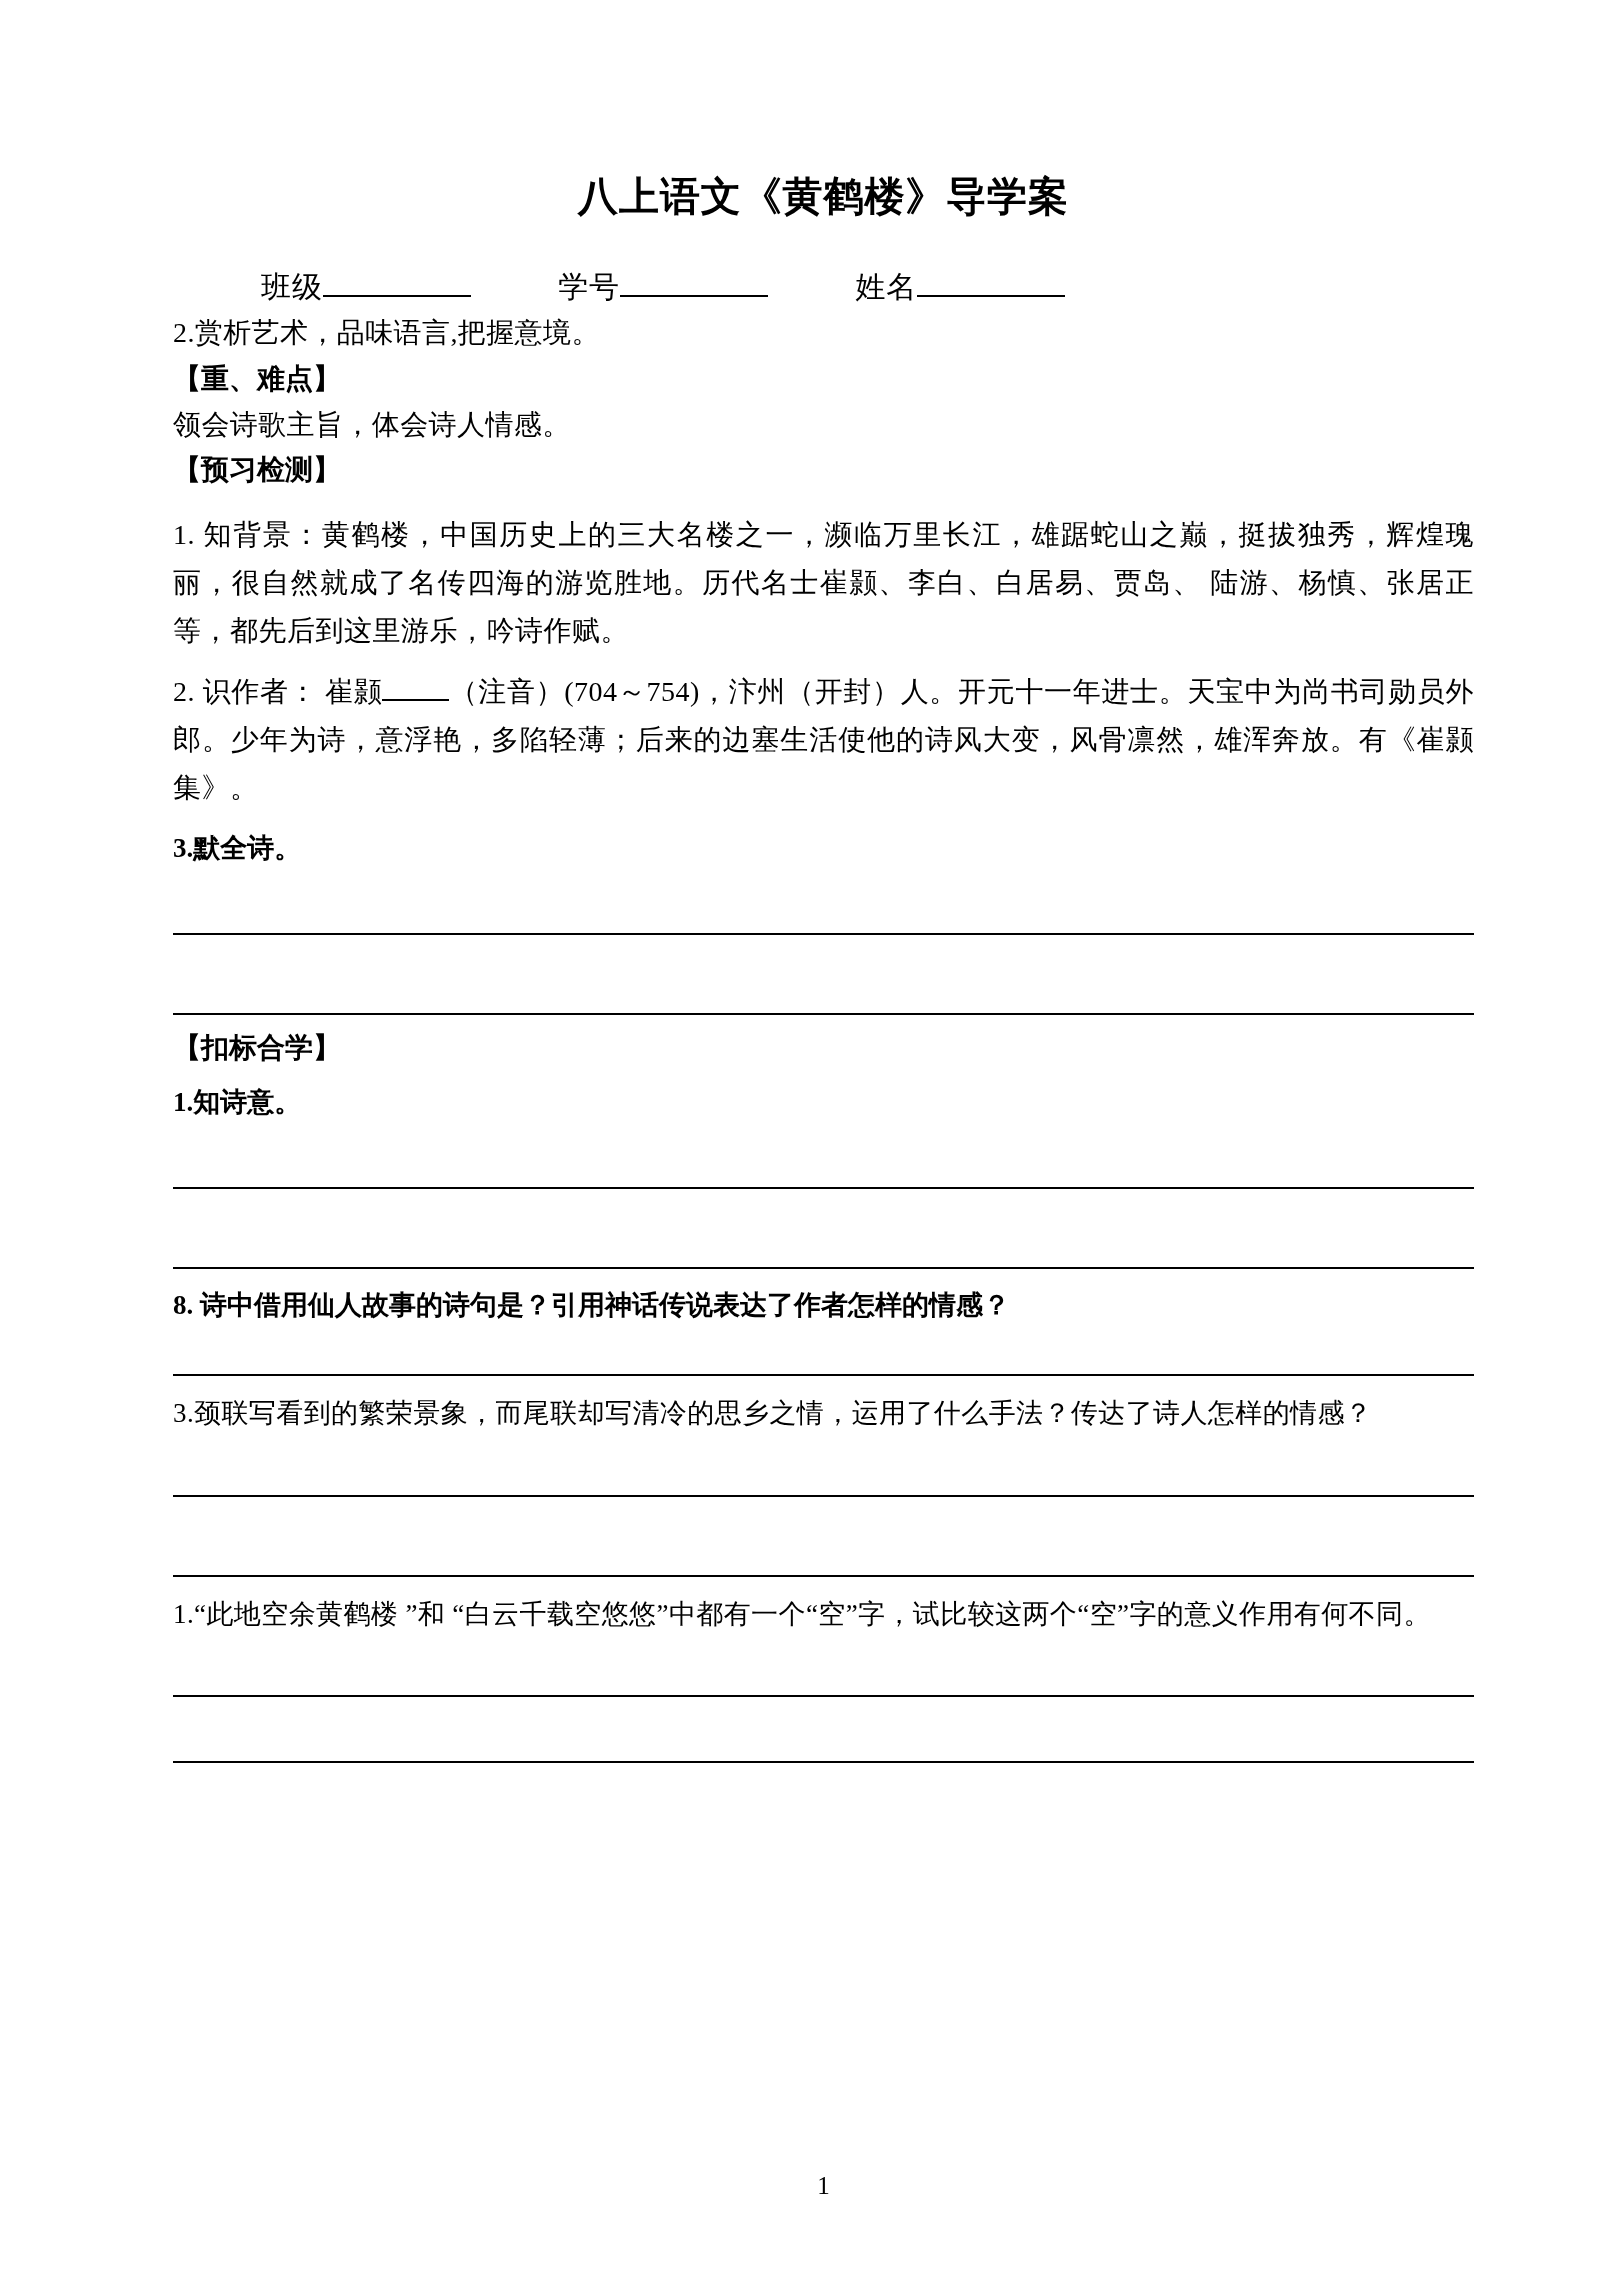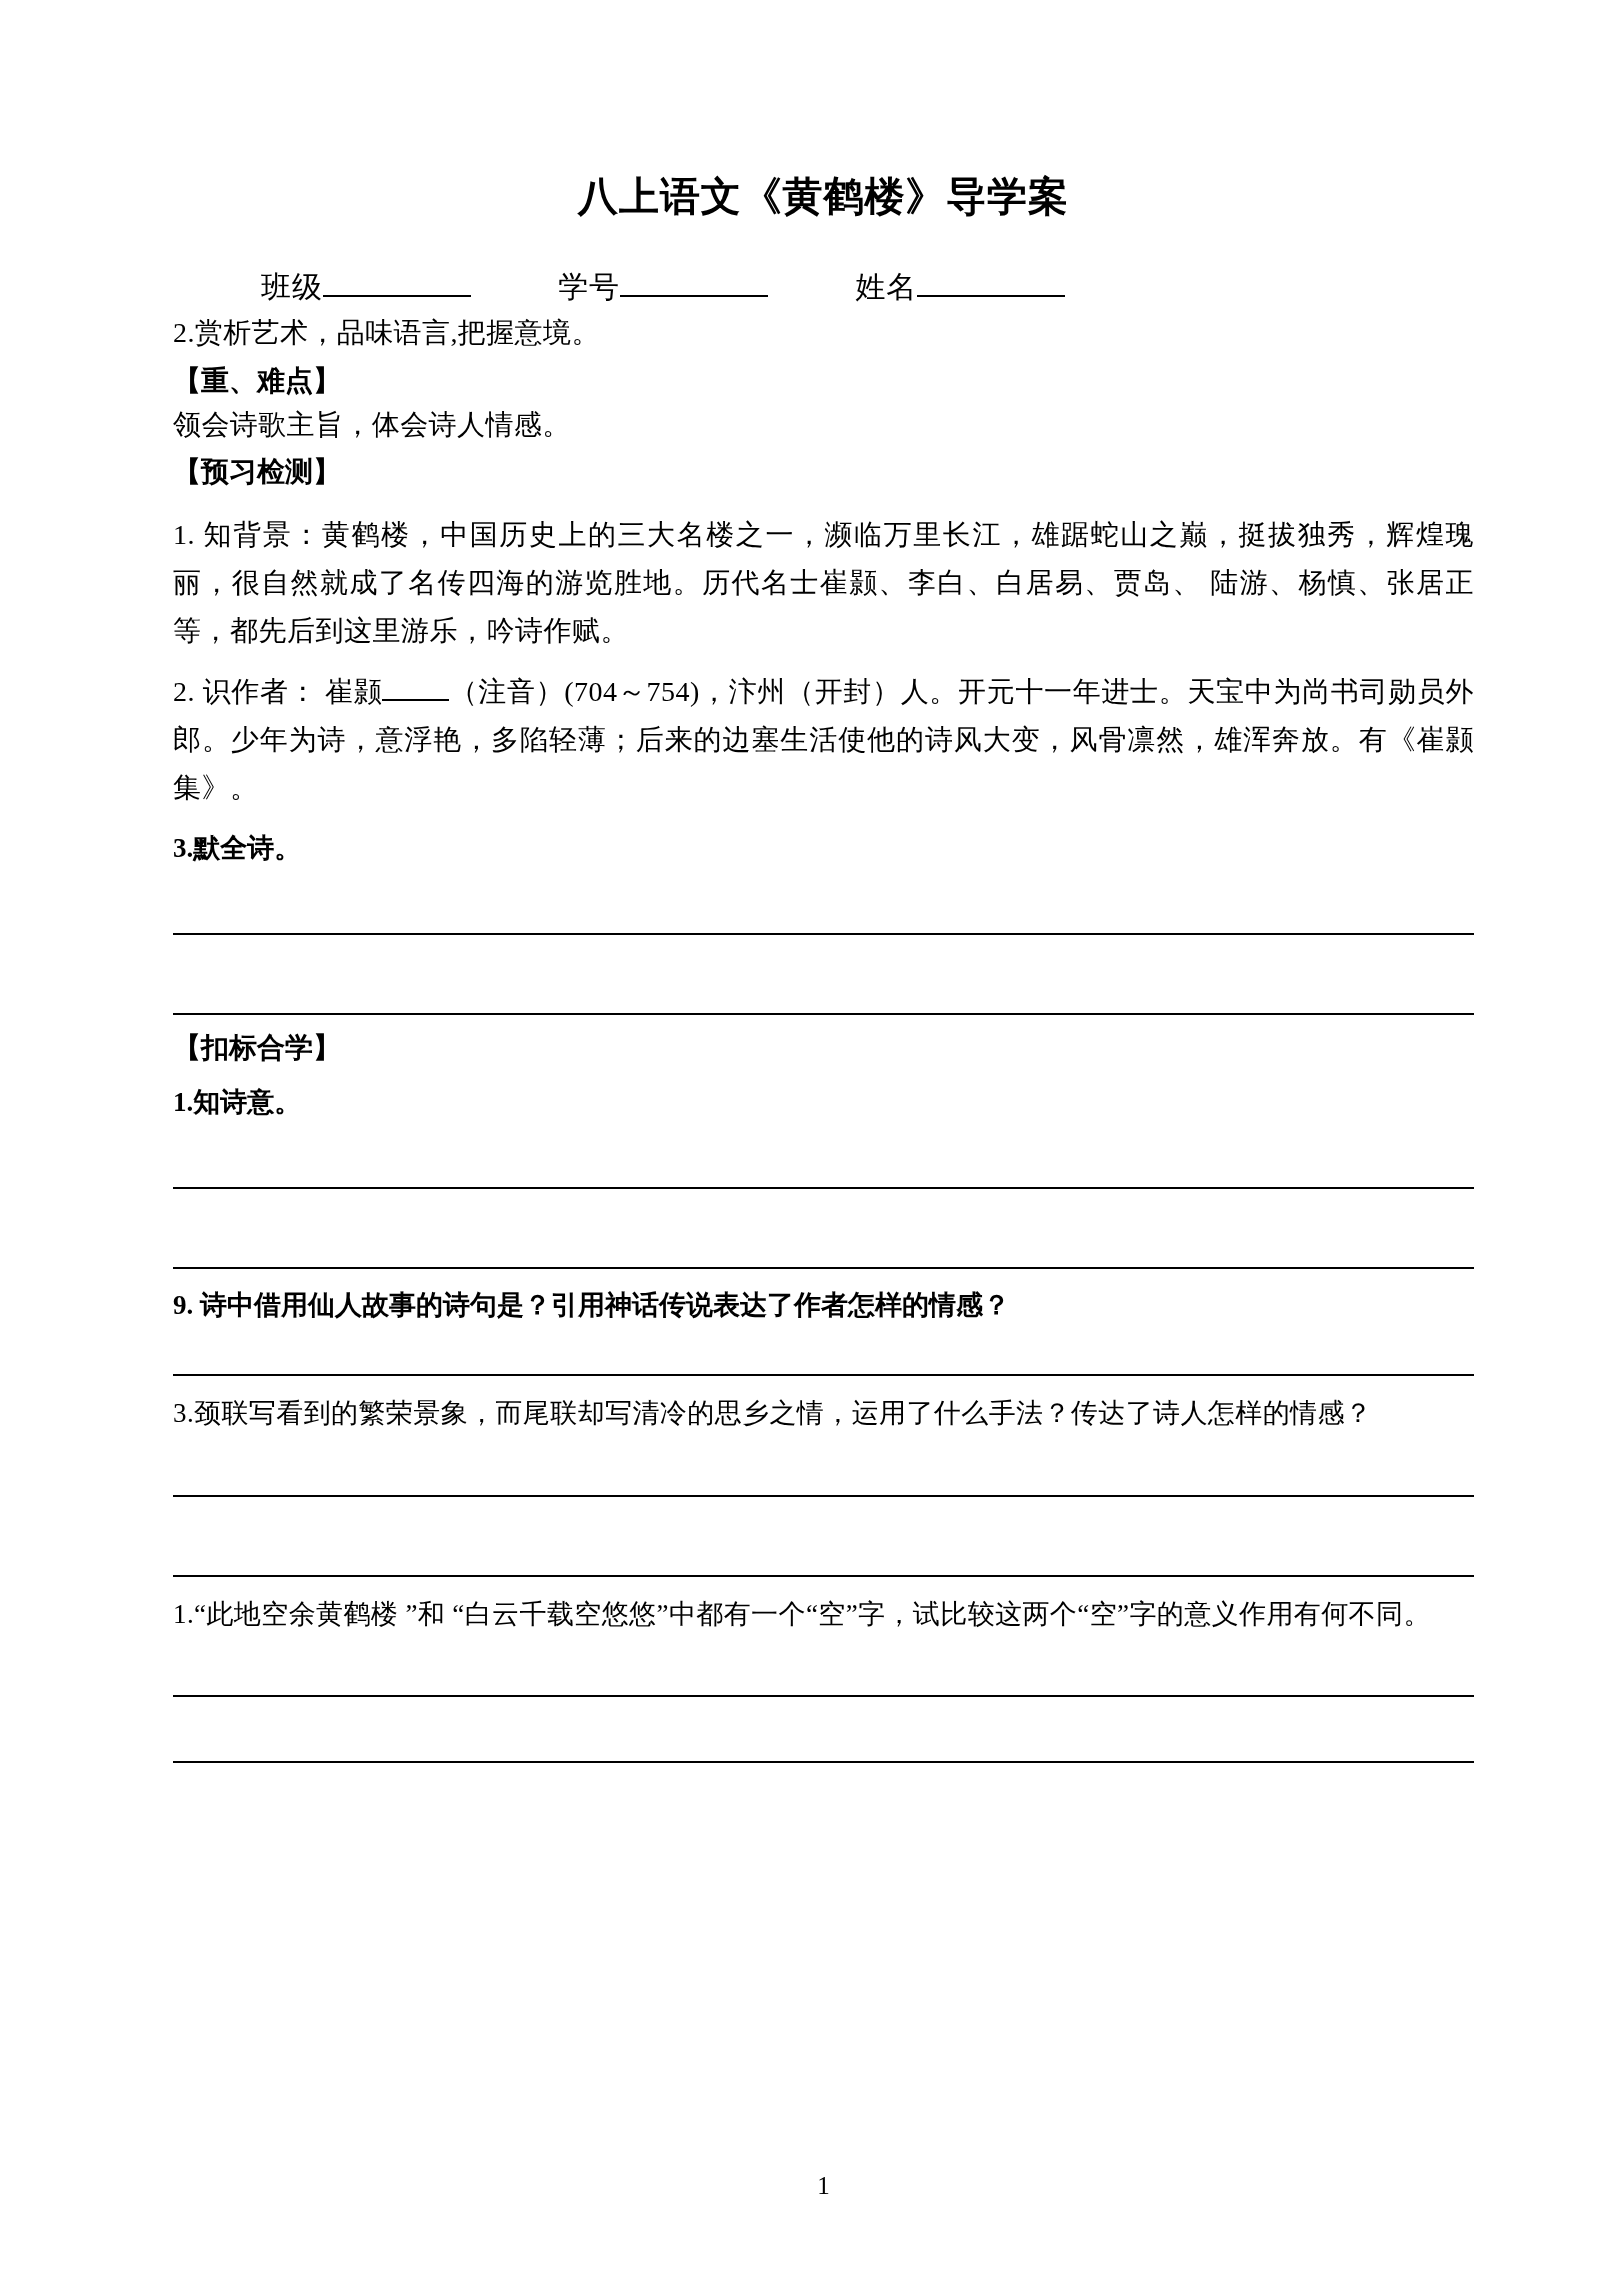--- a/index.html
+++ b/index.html
@@ -63,21 +63,21 @@
 
   
   .section-heading {
     font-family: "DejaVu Sans", "Liberation Sans", sans-serif;
     font-weight: bold;
     font-size: 28px;
     letter-spacing: 0px;
     margin-top: 16px;
     line-height: 1.35;
   }
-  .section-heading.tight { margin-top: 8.8px; }
+  .section-heading.tight { margin-top: 8.8px; font-family: Liberation Mono, monospace; }
   .section-heading.gap-lg { margin-top: 14px; }
 
   
   .body-line {
     font-size: 28px;
     line-height: 1.42;
     letter-spacing: 0.4px;
     margin-top: 5.3px;
   }
   .para-justified {
@@ -166,21 +166,21 @@
     <hr class="rule">
 
     <div class="section-heading gap-lg">【扣标合学】</div>
 
     <div class="q-plain">1.知诗意。</div>
     <div class="sp-72"></div>
     <hr class="rule">
     <div class="sp-88"></div>
     <hr class="rule">
 
-    <div class="q-plain">9. 诗中借用仙人故事的诗句是？引用神话传说表达了作者怎样的情感？</div>
+    <div class="q-plain">8. 诗中借用仙人故事的诗句是？引用神话传说表达了作者怎样的情感？</div>
     <div class="sp-56"></div>
     <hr class="rule">
 
     <div class="q-line">3.颈联写看到的繁荣景象，而尾联却写清冷的思乡之情，运用了什么手法？传达了诗人怎样的情感？</div>
     <div class="sp-64"></div>
     <hr class="rule">
     <div class="sp-88"></div>
     <hr class="rule">
 
     <div class="q-line">1.“此地空余黄鹤楼   ”和  “白云千载空悠悠”中都有一个“空”字，试比较这两个“空”字的意义作用有何不同。</div>

